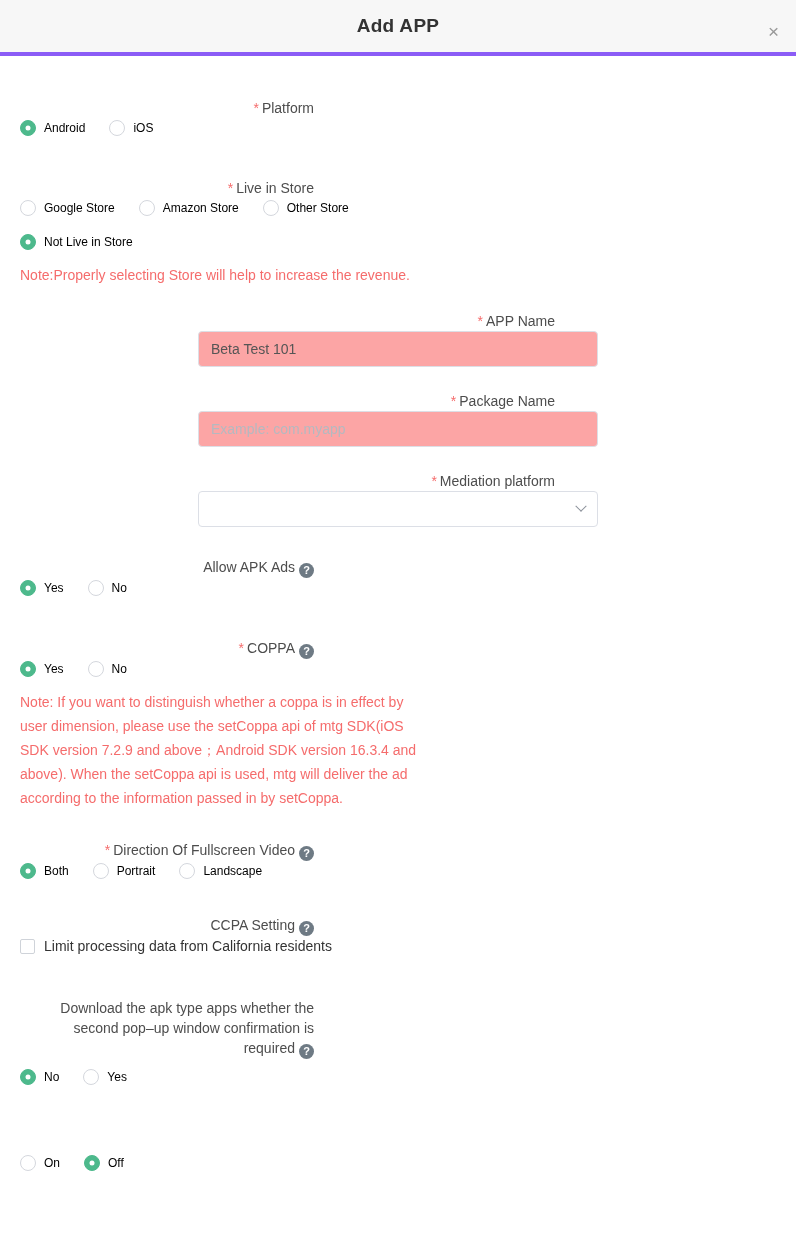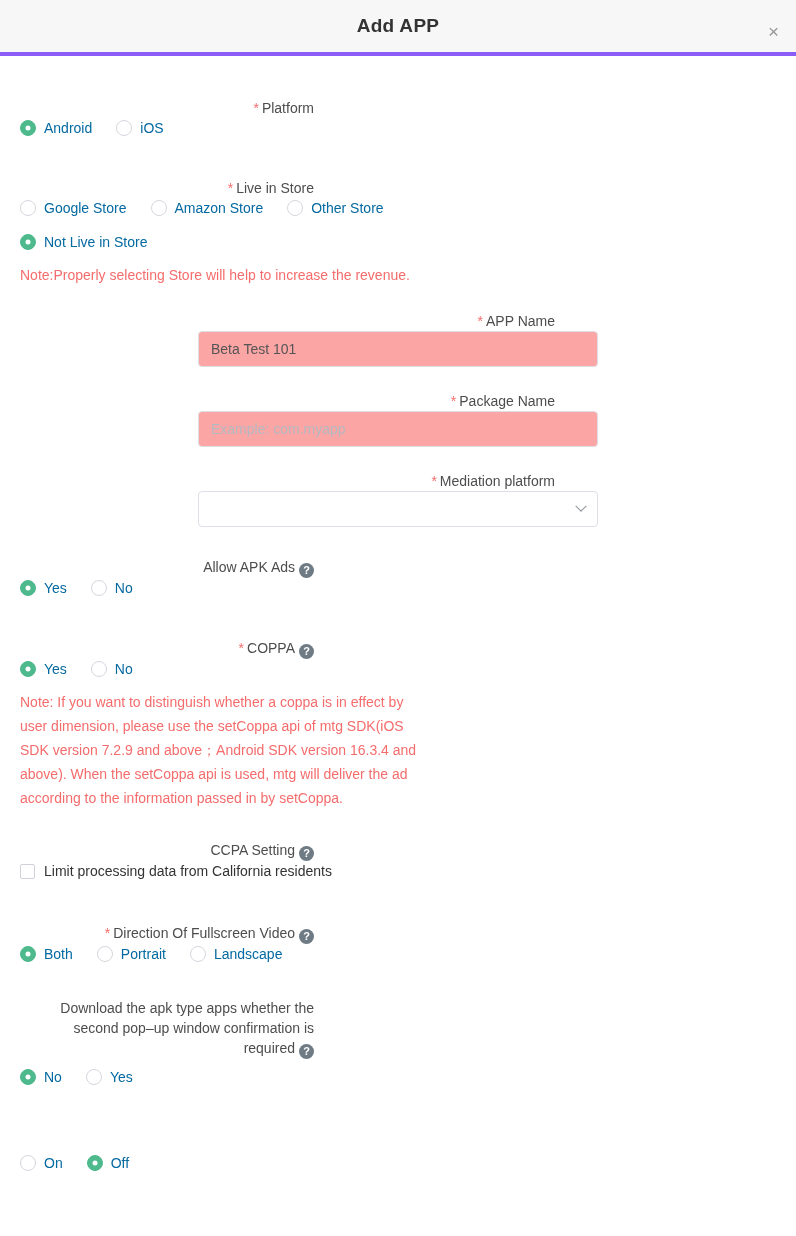--- a/index.html
+++ b/index.html
@@ -86,21 +86,21 @@
   .radio-circle.checked { background: #4db98c; border-color: #4db98c; }
   .radio-circle.checked::after {
     content: "";
     position: absolute;
     left: 50%; top: 50%;
     width: 5px; height: 5px;
     border-radius: 50%;
     background: #fff;
     transform: translate(-50%, -50%);
   }
-  .radio-text { margin-left: 8px; font-size: 14px; color: #0369a1; }
+  .radio-text { margin-left: 8px; font-size: 12px; color: #000000; }
   .checkbox-label { display: inline-flex; align-items: center; height: 20px; cursor: pointer; }
   .checkbox-box {
     width: 15px; height: 15px;
     border: 1px solid #cfd3d9;
     border-radius: 2px;
     background: #fff;
     flex: none;
   }
   .checkbox-text { margin-left: 9px; font-size: 14px; color: #333; }
   
@@ -285,54 +285,54 @@
           </label>
           <label class="radio">
             <span class="radio-circle"></span>
             <span class="radio-text">No</span>
           </label>
         </div>
         <p class="field-note">Note: If you want to distinguish whether a coppa is in effect by user dimension, please use the setCoppa api of mtg SDK(iOS SDK version 7.2.9 and above；Android SDK version 16.3.4 and above). When the setCoppa api is used, mtg will deliver the ad according to the information passed in by setCoppa.</p>
       </div>
     </div>
 
+    <div class="row mb34">
+      <div class="label-col">
+        <span class="req">*</span><span>Direction Of Fullscreen Video</span><span class="help">?</span>
+      </div>
+      <div class="control-col">
+        <div class="radio-line">
+          <label class="radio">
+            <span class="radio-circle checked"></span>
+            <span class="radio-text">Both</span>
+          </label>
+          <label class="radio">
+            <span class="radio-circle"></span>
+            <span class="radio-text">Portrait</span>
+          </label>
+          <label class="radio">
+            <span class="radio-circle"></span>
+            <span class="radio-text">Landscape</span>
+          </label>
+        </div>
+      </div>
+    </div>
+
     <div class="row mb40">
       <div class="label-col">
         <span>CCPA Setting</span><span class="help">?</span>
       </div>
       <div class="control-col">
         <label class="checkbox-label">
           <span class="checkbox-box"></span>
           <span class="checkbox-text">Limit processing data from California residents</span>
         </label>
       </div>
     </div>
 
-    <div class="row mb34">
-      <div class="label-col">
-        <span class="req">*</span><span>Direction Of Fullscreen Video</span><span class="help">?</span>
-      </div>
-      <div class="control-col">
-        <div class="radio-line">
-          <label class="radio">
-            <span class="radio-circle checked"></span>
-            <span class="radio-text">Both</span>
-          </label>
-          <label class="radio">
-            <span class="radio-circle"></span>
-            <span class="radio-text">Portrait</span>
-          </label>
-          <label class="radio">
-            <span class="radio-circle"></span>
-            <span class="radio-text">Landscape</span>
-          </label>
-        </div>
-      </div>
-    </div>
-
     <div class="row mb66">
       <div class="label-col">
         <span class="label-narrow"><span>Download the apk type apps whether the second pop–up window confirmation is required</span><span class="help">?</span></span>
       </div>
       <div class="control-col" style="padding-top:8px;">
         <div class="radio-line">
           <label class="radio">
             <span class="radio-circle checked"></span>
             <span class="radio-text">No</span>
           </label>

